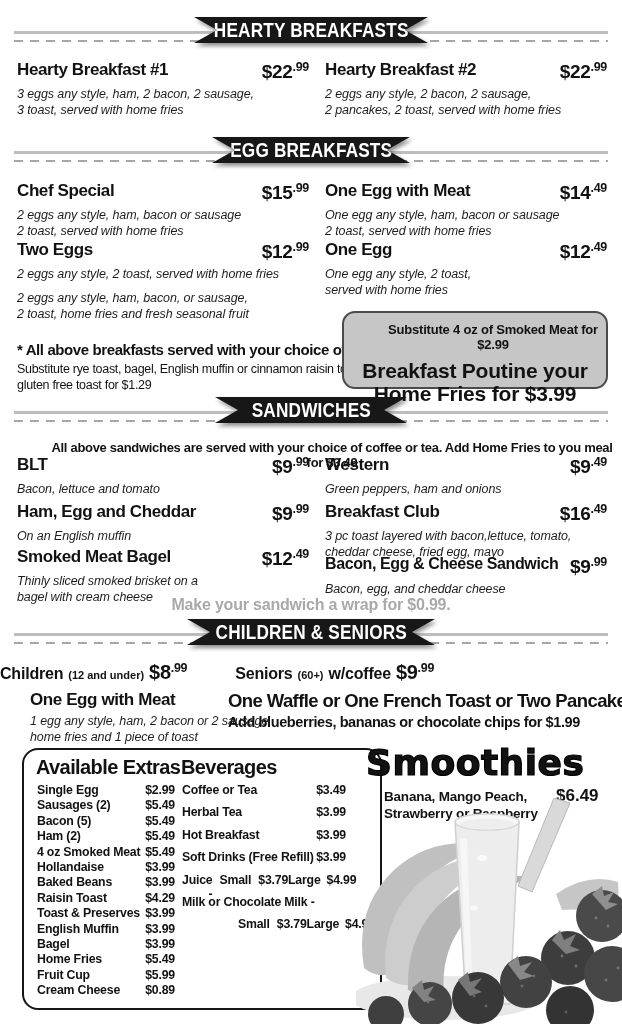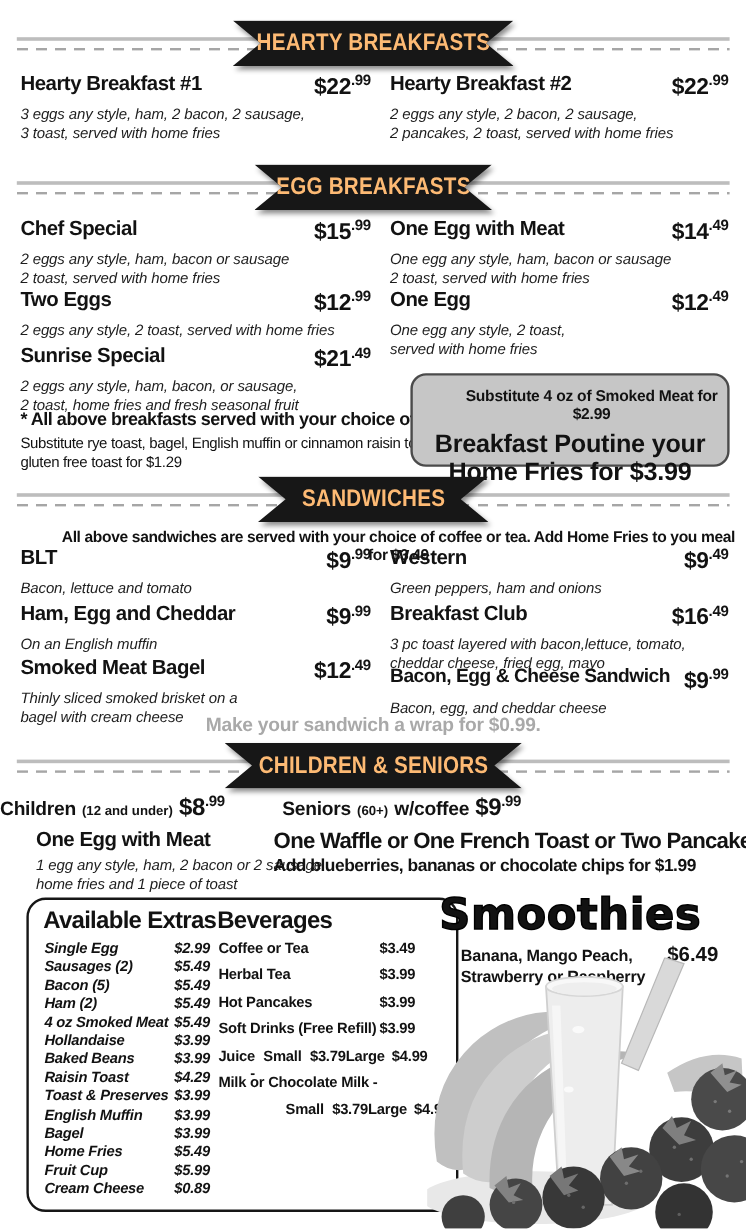--- a/index.html
+++ b/index.html
@@ -14,21 +14,21 @@
   }
   .rule-dashed {
     position:absolute; left:14px; right:14px; height:2px;
     background:repeating-linear-gradient(90deg,#a6a6a6 0 9px, transparent 9px 16px);
   }
   .ribbon-wrap {
     position:absolute; left:50%; transform:translateX(-50%);
     filter:drop-shadow(2px 3px 2px rgba(0,0,0,.45));
   }
   .ribbon {
-    height:38px; background:#171717; color:#fdba74;
+    height:26px; background:#171717; color:#ffffff;
     display:flex; align-items:center; justify-content:center;
     clip-path:polygon(0 0,100% 0,calc(100% - 23px) 50%,100% 100%,0 100%,23px 50%);
   }
   .ribbon-label {
     font-weight:bold; font-size:20px; white-space:nowrap;
     transform:scaleX(.86); letter-spacing:.2px;
   }
   
   .item { position:absolute; }
   .col-l { left:17px;  width:292px; }
@@ -66,21 +66,21 @@
   .waffle { position:absolute; left:228px; top:690px; font-weight:bold; font-size:18.5px; letter-spacing:-.6px; white-space:nowrap; }
   .waffle-note { position:absolute; left:228px; top:714px; font-weight:bold; font-size:14.5px; letter-spacing:-.4px; }
   
   .extras-box {
     position:absolute; left:22px; top:748px; width:332px; height:258px;
     border:2.5px solid #161616; border-radius:16px; background:#fff;padding-left:24px;
   }
   .extras-title { position:absolute; left:12px; top:6px;  font-size:20px; font-weight:bold; letter-spacing:-.6px; }
   .bev-title    { position:absolute; left:157px; top:6px; font-size:20px; font-weight:bold; letter-spacing:-.6px; }
   .extras-list { position:absolute; left:13px; top:33px; width:138px; }
-  .x-row { display:flex; justify-content:space-between; font-size:12.3px; font-weight:bold; line-height:15.4px; letter-spacing:-.2px;font-style:italic; }
+  .x-row { display:flex; justify-content:space-between; font-size:12.3px; font-weight:bold; line-height:15.4px; letter-spacing:-.2px; }
   .bev-list { position:absolute; left:158px; top:33px; width:164px;text-align:right; }
   .b-row { display:flex; justify-content:space-between; font-size:12.3px; font-weight:bold; height:22.4px; letter-spacing:-.2px; }
   .b-row .lbl { white-space:nowrap; }
   .b-inline { display:flex; gap:7px; }
   .b-right { margin-left:auto; display:flex; gap:6px; }
   .b-indent { padding-left:56px; }
   
   .smoothies-title {
     position:absolute; left:366px; top:742px; font-size:36px; font-weight:bold;
     letter-spacing:.5px; -webkit-text-stroke:1.2px #000; font-family:"DejaVu Sans", sans-serif;
@@ -143,24 +143,20 @@
 
   <div class="item col-l" style="top:240px;">
     <div class="head">
       <span class="iname">Two Eggs</span>
       <span class="price"><span>$12</span><sup>.99</sup></span>
     </div>
     <div class="desc">2 eggs any style, 2 toast, served with home fries</div>
   </div>
 
   <div class="item col-l" style="top:287px;">
-    <div class="head">
-      <span class="iname">Sunrise Special</span>
-      <span class="price"><span>$21</span><sup>.49</sup></span>
-    </div>
     <div class="desc">2 eggs any style, ham, bacon, or sausage,
 2 toast, home fries and fresh seasonal fruit</div>
   </div>
 
   <div class="item col-r" style="top:181px;">
     <div class="head">
       <span class="iname">One Egg with Meat</span>
       <span class="price"><span>$14</span><sup>.49</sup></span>
     </div>
     <div class="desc">One egg any style, ham, bacon or sausage
@@ -349,21 +345,21 @@
     <div class="bev-list">
       <div class="b-row">
           <span class="lbl">Coffee or Tea</span>
           <span>$3.49</span>
         </div>
       <div class="b-row">
           <span class="lbl">Herbal Tea</span>
           <span>$3.99</span>
         </div>
       <div class="b-row">
-          <span class="lbl">Hot Pancakes</span>
+          <span class="lbl">Hot Breakfast</span>
           <span>$3.99</span>
         </div>
       <div class="b-row">
           <span class="lbl">Soft Drinks (Free Refill)</span>
           <span>$3.99</span>
         </div>
       <div class="b-row">
         <span class="b-inline">
           <span>Juice -</span>
           <span>Small</span>

